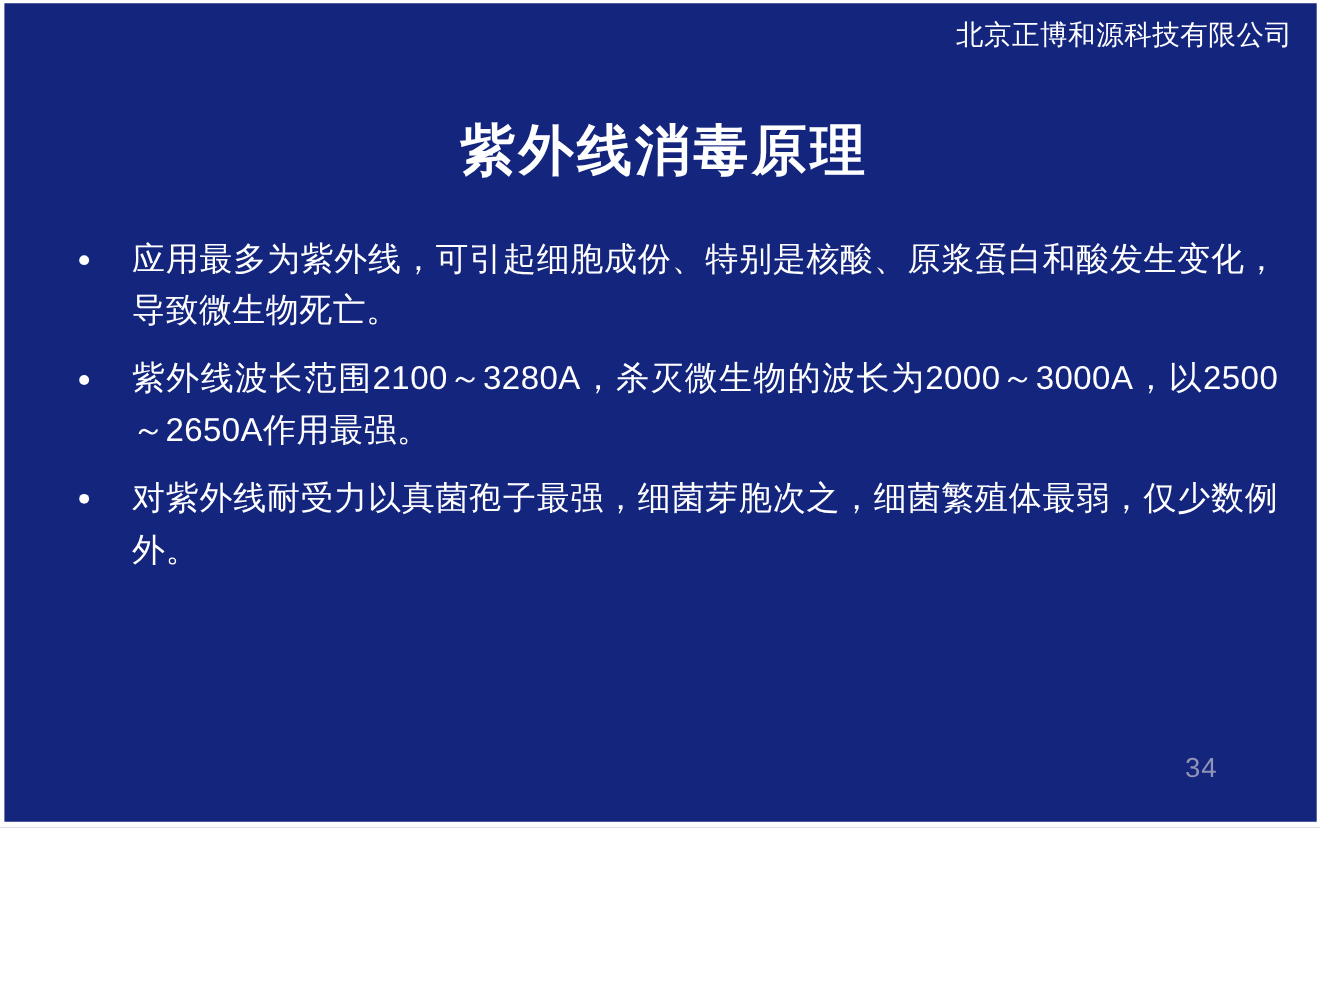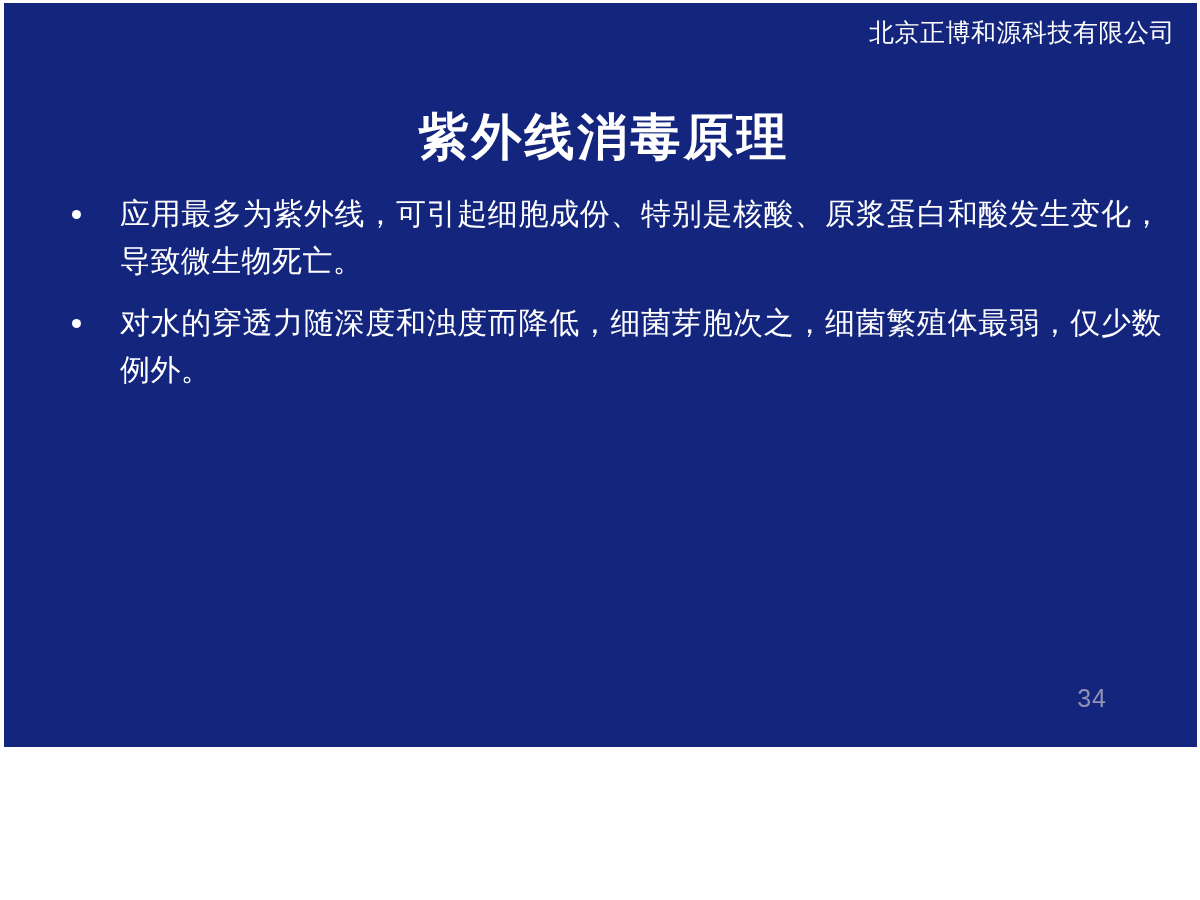--- a/index.html
+++ b/index.html
@@ -51,21 +51,21 @@
     color: #ffffff;
     font-size: 50px;
     font-weight: 700;
     letter-spacing: 3px;
     line-height: 1.15;
   }
 
   
   .body-list {
     position: absolute;
-    top: 187px;
+    top: 209px;
     left: 58px;
     width: 1100px;
     list-style: none;
     margin: 0;
     padding: 0;
   }
 
   .bullet-item {
     position: relative;
     display: block;
@@ -113,24 +113,28 @@
 
   <h1 class="slide-title">紫外线消毒原理</h1>
 
   <ul class="body-list">
 
     <li class="bullet-item">
       <span class="bullet-marker"></span>
       <span class="bullet-text">应用最多为紫外线，可引起细胞成份、特别是核酸、原浆蛋白和酸发生变化，导致微生物死亡。</span>
     </li>
 
+    <li class="bullet-item">
+      <span class="bullet-marker"></span>
+      <span class="bullet-text">紫外线波长范围2100～3280A，杀灭微生物的波长为2000～3000A，以2500～2650A作用最强。</span>
+    </li>
 
     <li class="bullet-item">
       <span class="bullet-marker"></span>
-      <span class="bullet-text">对水的穿透力随深度和浊度而降低，细菌芽胞次之，细菌繁殖体最弱，仅少数例外。</span>
+      <span class="bullet-text">对紫外线耐受力以真菌孢子最强，细菌芽胞次之，细菌繁殖体最弱，仅少数例外。</span>
     </li>
 
 
   </ul>
 
   <div class="page-number">34</div>
 
 </div>
 
 </body></html>

